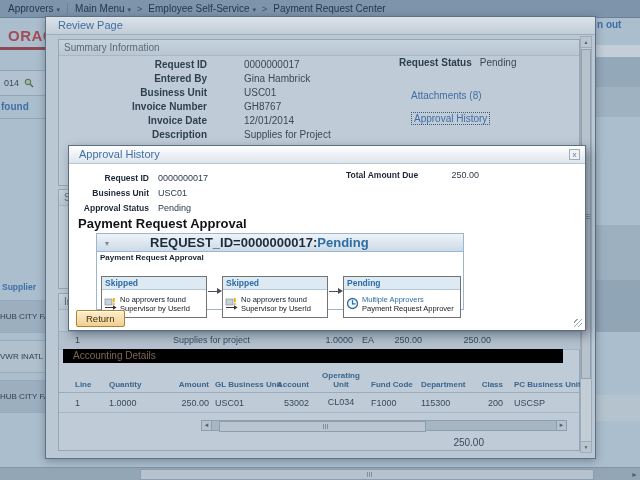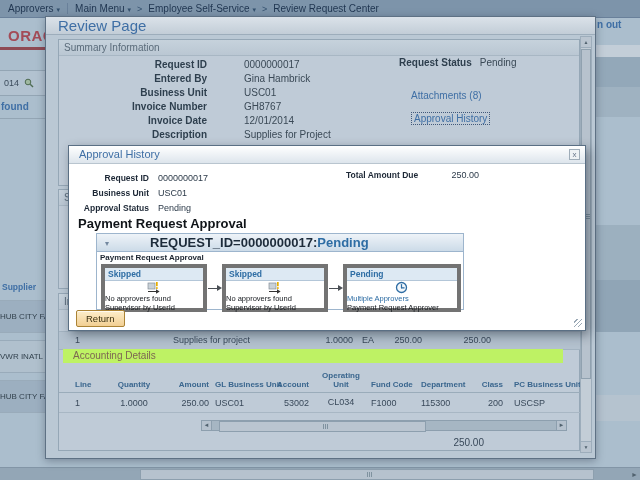--- a/index.html
+++ b/index.html
@@ -41,21 +41,21 @@
                  border-top:1px solid #8295a6;}
   .bottom-thumb{position:absolute;left:140px;top:1px;width:452px;height:9px;background:#b6c2ce;
                 border:1px solid #8d9fae;}
   .hgrip{position:absolute;left:50%;top:2px;width:1px;height:5px;background:#7f929f;
          box-shadow:2px 0 0 #7f929f,4px 0 0 #7f929f;}
   .bs-right{position:absolute;right:2px;top:2px;font-size:7px;line-height:9px;color:#51626f;}
   
   .window{position:absolute;left:45px;top:16px;width:549px;height:441px;background:#bac8d4;
           border:1px solid #5e7184;box-shadow:0 2px 8px rgba(25,35,55,.35);}
   .window-title{height:17px;background:linear-gradient(#dbe2e9,#c2cdd7);border-bottom:1px solid #9dadbb;
-                font-size:15px;color:#3f6fa5;line-height:17px;padding-left:12px;}
+                font-size:11px;color:#3f6fa5;line-height:17px;padding-left:12px;}
   .groupbox{position:absolute;border:1px solid #95a7b6;background:#bfcbd7;box-sizing:border-box;}
   .gb-label{height:15px;line-height:15px;font-size:10px;color:#5a6b7a;padding-left:5px;
             border-bottom:1px solid #a8b7c4;background:linear-gradient(#c6d2dc,#bac7d3);}
   .gb-summary{left:12px;top:22px;width:522px;height:147px;}
   .gb-s{left:12px;top:172px;width:522px;height:100px;}
   .gb-in{left:12px;top:276px;width:522px;height:158px;}
   .frow{height:14px;line-height:14px;font-size:10px;white-space:nowrap;margin-top:0;}
   .frows{padding-top:2px;}
   .flabel{display:inline-block;width:148px;text-align:right;font-weight:bold;color:#2e3f4e;}
   .fval{margin-left:37px;color:#3a4956;}
@@ -66,28 +66,28 @@
   .sum-attach{position:absolute;left:352px;top:50px;}
   .sum-apphist{position:absolute;left:352px;top:72px;border:1px dotted #41597a;padding:0 2px;}
   .line-row{position:absolute;left:13px;top:314px;width:522px;height:17px;background:#b3c1ce;
             border-top:1px solid #a3b3c1;border-bottom:1px solid #a3b3c1;font-size:9px;color:#39495a;}
   .line-row span{position:absolute;top:3px;}
   .li-num{left:16px;}  .li-desc{left:114px;}
   .li-qty{left:240px;width:54px;text-align:right;}
   .li-uom{left:303px;}
   .li-price{left:316px;width:47px;text-align:right;}
   .li-amt{left:385px;width:47px;text-align:right;}
-  .acct-bar{position:absolute;left:17px;top:332px;width:500px;height:14px;background:#bef264;
+  .acct-bar{position:absolute;left:17px;top:332px;width:500px;height:14px;background:#000000;
             font-size:10px;line-height:14px;color:#7d6752;padding-left:10px;box-sizing:border-box;}
   .grid-head{position:absolute;left:13px;top:347px;width:525px;height:28px;
              border-bottom:1px solid #9aacba;font-size:8px;font-weight:bold;color:#3a668e;}
   .gcell{position:absolute;white-space:nowrap;}
   .grid-head .gcell{bottom:3px;}
   .gc-line{left:16px;}
-  .gc-qty{left:50px;width:50px;text-align:center;}
+  .gc-qty{left:50px;width:50px;text-align:left;}
   .gc-amt{left:105px;width:45px;text-align:right;}
   .gc-glbu{left:156px;}
   .gc-acct{left:205px;width:45px;text-align:right;}
   .gc-opu{left:258px;width:48px;text-align:center;white-space:normal;line-height:9px;}
   .gc-fund{left:312px;}
   .gc-dept{left:362px;}
   .gc-class{left:412px;width:32px;text-align:right;}
   .gc-pcbu{left:455px;}
   .grid-row{position:absolute;left:13px;top:378px;width:525px;height:17px;font-size:9px;color:#39495a;
             border-bottom:1px solid #a8b7c4;}
@@ -133,25 +133,25 @@
   .m-heading{position:absolute;left:9px;top:70px;font-size:13px;font-weight:bold;color:#101418;}
   .flow{position:absolute;left:27px;top:87px;width:368px;height:77px;border:1px solid #9db5cd;
         background:#fff;box-sizing:border-box;}
   .flow-head{height:17px;background:linear-gradient(#eef3f8,#ccdbe8);border-bottom:1px solid #9db5cd;
              line-height:17px;font-size:13px;font-weight:bold;white-space:nowrap;overflow:hidden;}
   .flow-tri{display:inline-block;margin:0 12px 0 8px;font-size:8px;color:#7388a0;font-weight:normal;vertical-align:1px;}
   .flow-id{color:#1c2b3a;padding-left:29px;}
   .flow-status{color:#2e6da4;}
   .flow-sub{height:12px;line-height:12px;font-size:8px;font-weight:bold;color:#1c2530;padding-left:3px;}
   .stages{display:flex;align-items:center;padding-left:4px;}
-  .stage{border:4px solid #737373;background:#fff;box-sizing:border-box;}
+  .stage{border:1px solid #737373;background:#fff;box-sizing:border-box;margin-top:12px;}
   .stage.w1{width:106px;} .stage.w3{width:118px;}
   .stage-head{height:12px;line-height:12px;background:#dde9f3;border-bottom:1px solid #b3c6d8;
               font-size:8.5px;font-weight:bold;color:#2e6da4;padding-left:3px;}
-  .stage-body{height:27px;display:flex;flex-direction:column;}
+  .stage-body{height:27px;display:flex;align-items:center;}
   .stage-icon{flex:0 0 13px;margin:0 3px 0 2px;height:13px;}
   .stage-text{font-size:7.5px;line-height:9px;color:#15191e;white-space:nowrap;}
   .stage-text .slink{color:#2e6da4;}
   .arrowc{width:15px;height:27px;position:relative;}
   .arrowc::before{content:"";position:absolute;left:1px;right:5px;top:13px;height:1px;background:#4a4f55;}
   .arrowc::after{content:"";position:absolute;right:0;top:10px;border-left:5px solid #4a4f55;
                  border-top:3.5px solid transparent;border-bottom:3.5px solid transparent;}
   .return-btn{position:absolute;left:7px;top:164px;padding:2px 9px;font-size:9.5px;color:#3a3012;
               background:linear-gradient(#fdeecb,#f2cf93);border:1px solid #ab8335;border-radius:2px;
               box-shadow:inset 0 1px 0 rgba(255,255,255,.7);font-family:inherit;}
@@ -163,21 +163,21 @@
 
 <div class="screen">
 
   <div class="topbar">
     <span class="crumb"><span>Approvers</span><span class="tri">▾</span></span>
     <span class="sep-line"></span>
     <span><span>Main Menu</span><span class="tri">▾</span></span>
     <span class="gt">&gt;</span>
     <span><span>Employee Self-Service</span><span class="tri">▾</span></span>
     <span class="gt">&gt;</span>
-    <span>Review Request Center</span>
+    <span>Payment Request Center</span>
   </div>
 
   <div class="oracle">ORACLE</div>
   <div class="redline"></div>
   <div class="signout bg-link">n out</div>
 
   <div class="lp-box1">
     <span class="lp-date">014</span>
     <svg class="lookup" viewBox="0 0 10 10">
       <circle cx="4" cy="4" r="2.8" fill="#9fb8a0" stroke="#4e6b52" stroke-width="1"></circle>

